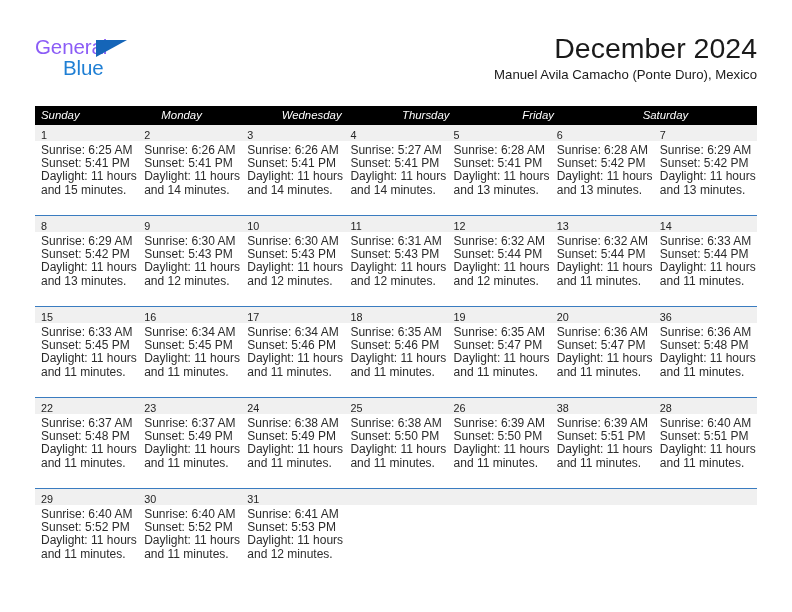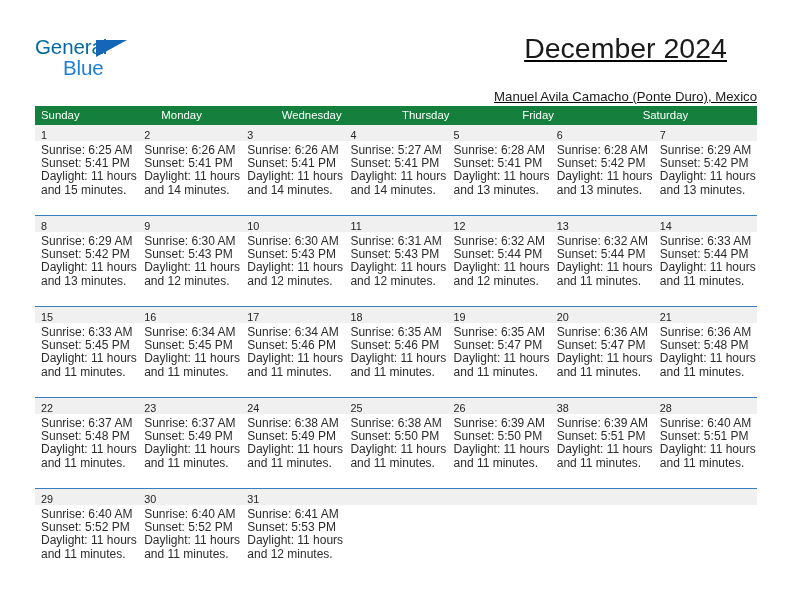--- a/index.html
+++ b/index.html
@@ -34,21 +34,21 @@
     left: 0;
     top: 6px;
     width: 130px;
     height: 52px;
   }
   .logo-general {
     position: absolute;
     left: 0;
     top: 0;
     font-size: 20.5px;
-    color: #0369a1;
+    color: #8b5cf6;
     letter-spacing: -0.1px;
     line-height: 22px;
   }
   .logo-tri {
     position: absolute;
     left: 61px;
     top: 4px;
     width: 0;
     height: 0;
     border-left: 31px solid #1565b8;
@@ -60,48 +60,48 @@
     top: 21px;
     font-size: 20.5px;
     color: #1f7fd4;
     letter-spacing: -0.1px;
     line-height: 22px;
   }
   .title-block {
     position: absolute;
     right: 0;
     top: 0;
-    text-align: center;
-    text-decoration: underline;
+    text-align: right;
   }
   .cal-title {
     font-size: 28.5px;
     color: #1a1a1a;
     line-height: 36px;
     white-space: nowrap;
   }
   .cal-subtitle {
-    margin-top: 22px;
+    margin-top: 0;
     font-size: 13.2px;
     color: #1a1a1a;
     line-height: 17px;
     white-space: nowrap;
   }
 
   
   .calendar {
     position: absolute;
     left: 35px;
     top: 106px;
     width: 722px;
   }
   .weekdays {
     display: flex;
-    background: #15803d;
+    background: #000000;
     height: 19px;
+    font-style: italic;
   }
   .weekday {
     flex: 1 1 0;
     color: #ffffff;
     font-size: 11.4px;
     line-height: 19px;
     padding-left: 6px;
     box-sizing: border-box;
     white-space: nowrap;
   }
@@ -353,21 +353,21 @@
           <div class="day">
             <div class="day-num-bar"><span class="day-num">20</span></div>
             <div class="day-info">
               <div>Sunrise: 6:36 AM</div>
               <div>Sunset: 5:47 PM</div>
               <div>Daylight: 11 hours</div>
               <div>and 11 minutes.</div>
             </div>
           </div>
           <div class="day">
-            <div class="day-num-bar"><span class="day-num">21</span></div>
+            <div class="day-num-bar"><span class="day-num">36</span></div>
             <div class="day-info">
               <div>Sunrise: 6:36 AM</div>
               <div>Sunset: 5:48 PM</div>
               <div>Daylight: 11 hours</div>
               <div>and 11 minutes.</div>
             </div>
           </div>
         </div>
         <div class="week">
           <div class="day">

